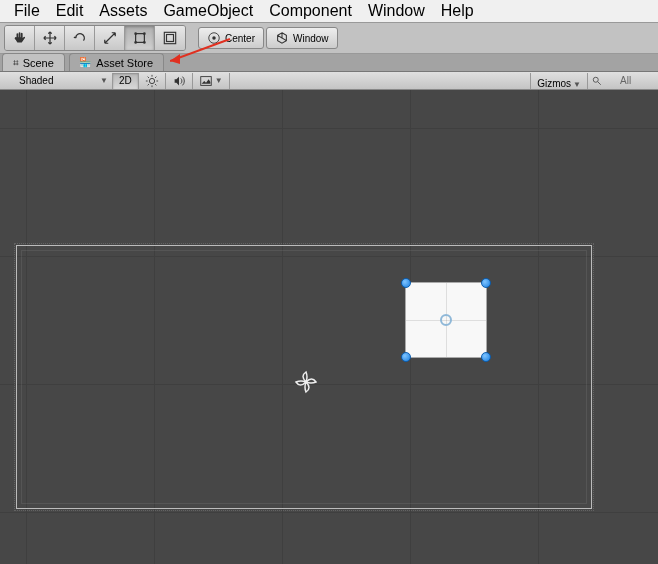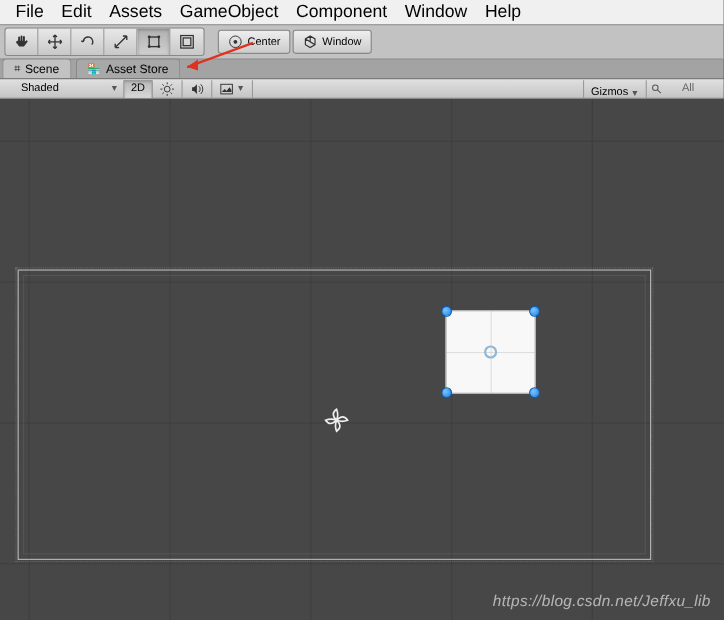--- a/index.html
+++ b/index.html
@@ -214,14 +214,13 @@
     <svg viewBox="0 0 24 24">
       <g fill="none" stroke="#eee" stroke-width="1.5">
         <path d="M12 12 Q6 6 12 2 Q14 7 12 12"></path>
         <path d="M12 12 Q18 6 22 12 Q17 14 12 12"></path>
         <path d="M12 12 Q18 18 12 22 Q10 17 12 12"></path>
         <path d="M12 12 Q6 18 2 12 Q7 10 12 12"></path>
       </g>
     </svg>
   </div>
 
-  <div class="watermark">https://blog.csdn.net/Jeffxu_lib</div>
 </div>
 
 </body></html>

